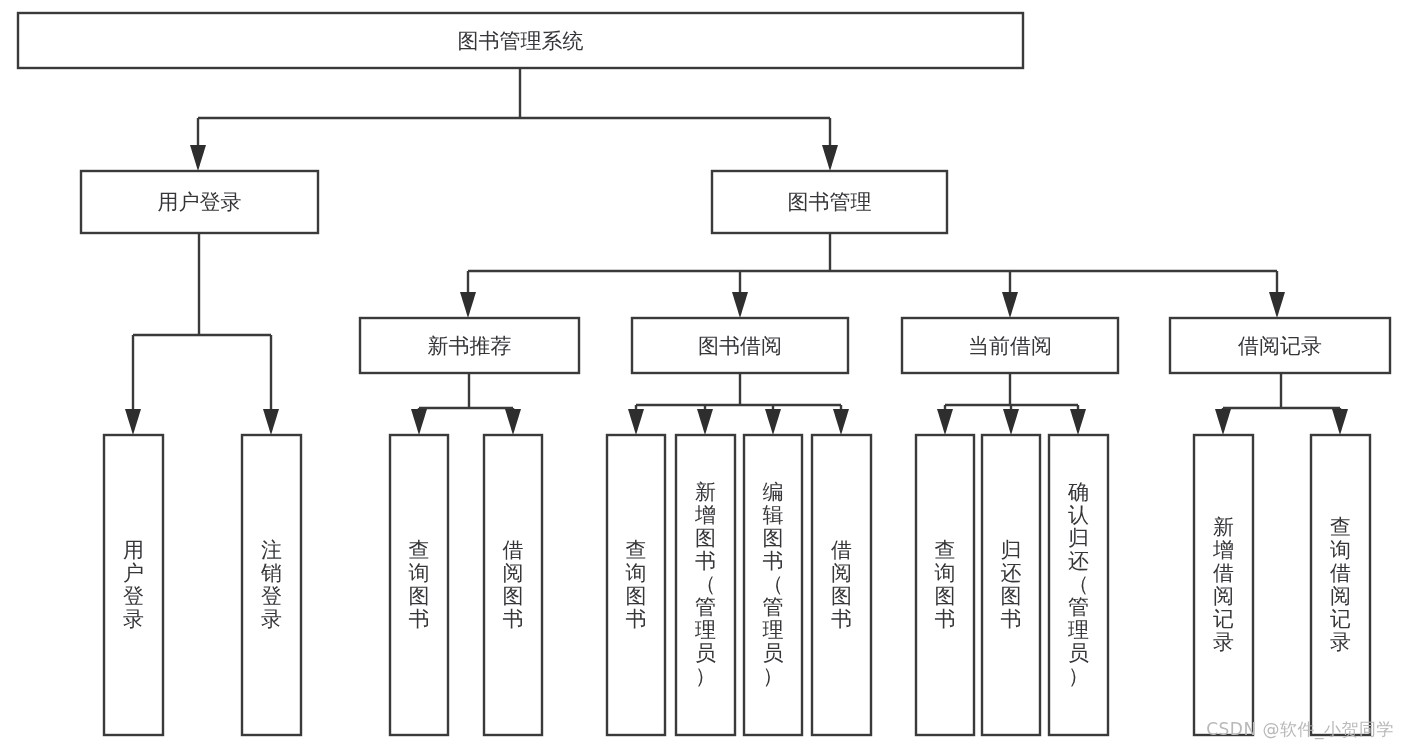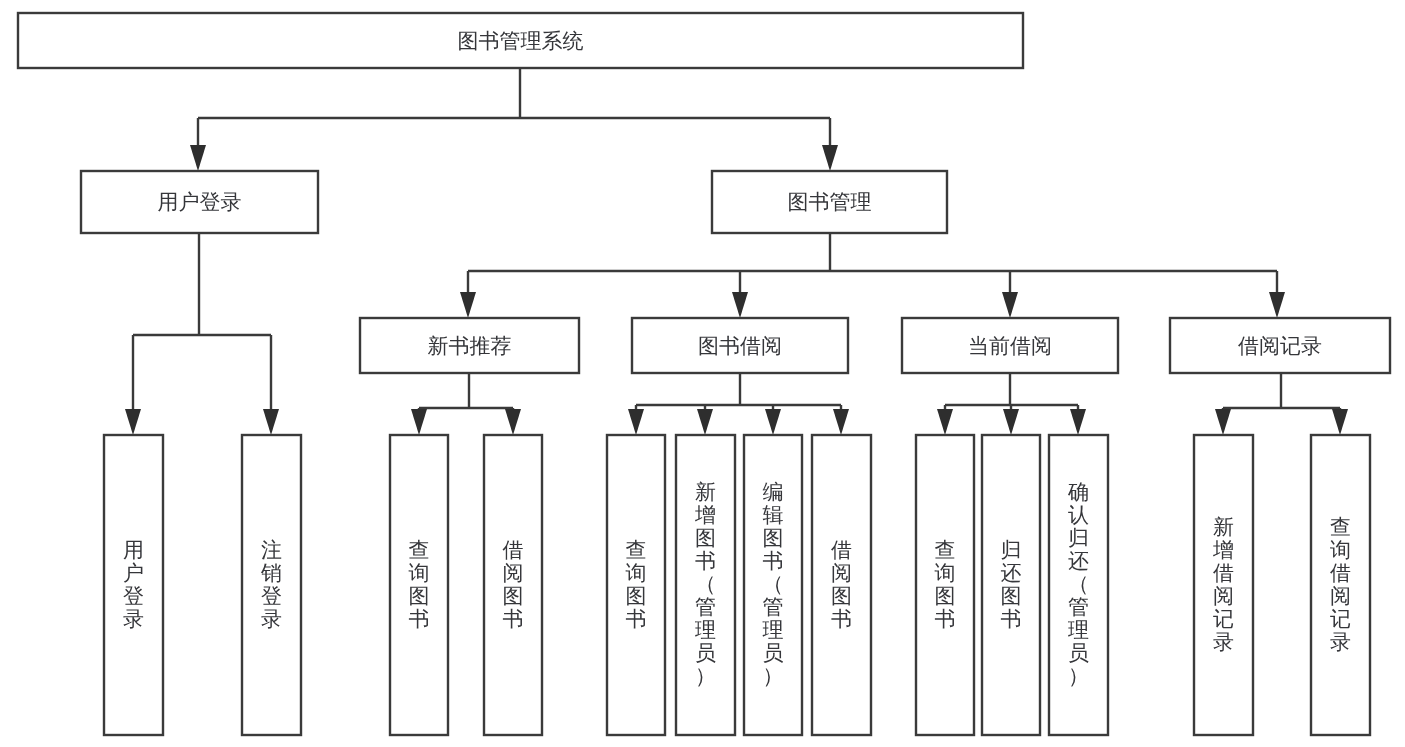--- a/index.html
+++ b/index.html
@@ -217,13 +217,14 @@
         <g>
           <rect class="node-box" x="1194" y="435" width="59" height="300"></rect>
           <text class="node-label-vertical" x="1223.5" y="533.94"><tspan x="1223.5" dy="0">新</tspan><tspan x="1223.5" dy="23">增</tspan><tspan x="1223.5" dy="23">借</tspan><tspan x="1223.5" dy="23">阅</tspan><tspan x="1223.5" dy="23">记</tspan><tspan x="1223.5" dy="23">录</tspan></text>
         </g>
         <g>
           <rect class="node-box" x="1311" y="435" width="59" height="300"></rect>
           <text class="node-label-vertical" x="1340.5" y="533.94"><tspan x="1340.5" dy="0">查</tspan><tspan x="1340.5" dy="23">询</tspan><tspan x="1340.5" dy="23">借</tspan><tspan x="1340.5" dy="23">阅</tspan><tspan x="1340.5" dy="23">记</tspan><tspan x="1340.5" dy="23">录</tspan></text>
         </g>
       </g>
   </svg>
+  <div class="watermark">CSDN @软件_小贺同学</div>
 </div>
 
 </body></html>

